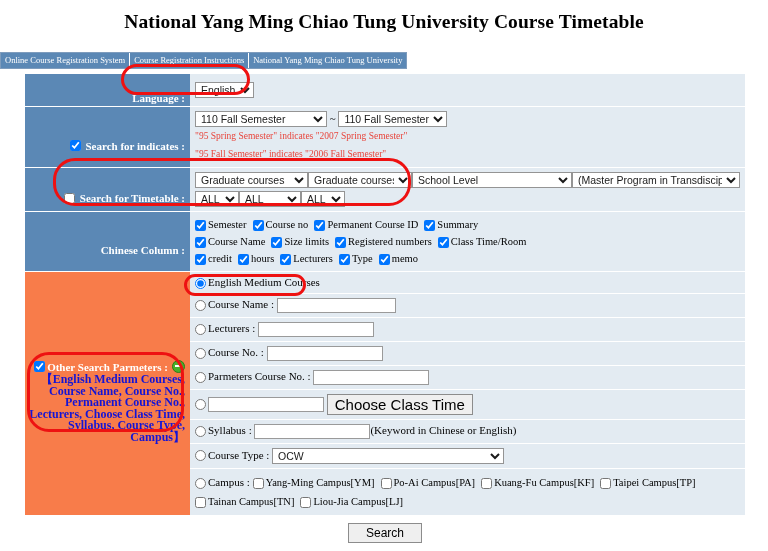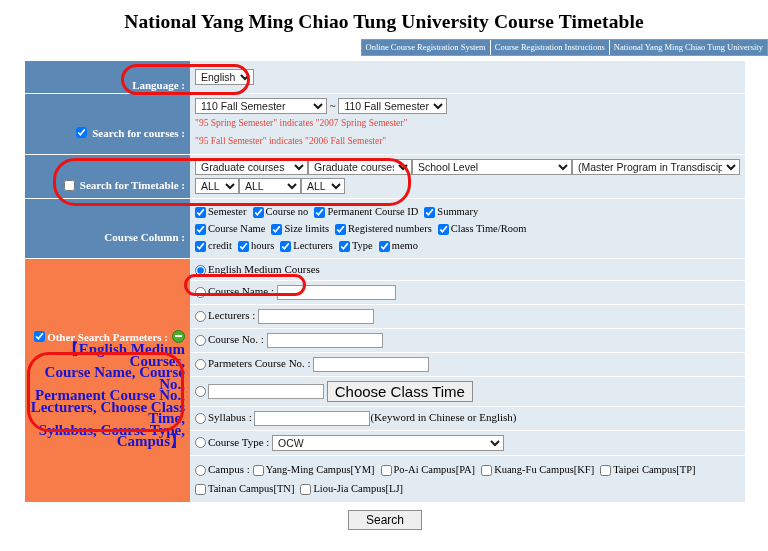--- a/index.html
+++ b/index.html
@@ -21,22 +21,23 @@
     text-align: center;
     font-family: "Liberation Serif", "DejaVu Serif", serif;
     font-weight: bold;
     font-size: 19.5px;
     letter-spacing: 0.1px;
     margin: 0;
     padding: 11px 0 6px 0;
     color: #000;
   }
   .navbar {
-    text-align: right;
+    text-align: left;
     padding-bottom: 4px;
+    margin-top: 13px;
   }
   .navbar-inner {
     display: inline-block;
     border: 1px solid #7e9cbd;
     background: #5b88b5;
   }
   .nav-link {
     display: inline-block;
     padding: 1px 4px 2px 4px;
     color: #ffffff;
@@ -72,21 +73,21 @@
   }
   td.field-cell {
     background: #e3ebf2;
     vertical-align: middle;
     padding: 4px 3px 4px 5px;
     font-size: 11px;
   }
   .sublist {
     color: #1414d6;
     font-weight: bold;
-    font-size: 15px;
+    font-size: 12px;
     line-height: 11.5px;
     text-align: right;
     padding-top: 1px;
   }
   .red-note {
     color: #e8453c;
     font-size: 9.5px;
     line-height: 18px;
     font-family: "Liberation Serif", "DejaVu Serif", serif;
   }
@@ -193,21 +194,21 @@
     <td class="field-cell">
       <select>
         <option selected="">English</option>
       </select>
     </td>
   </tr>
 
   <tr>
     <td class="label-cell">
       <input type="checkbox" checked="" style="">
-      <span class="label-inline">Search for courses :</span>
+      <span class="label-inline">Search for indicates :</span>
     </td>
     <td class="field-cell">
       <div class="row-line">
         <select style="width:132px">
           <option selected="">110 Fall Semester</option>
         </select>
         <span>~</span>
         <select>
           <option selected="">110 Fall Semester</option>
         </select>
@@ -226,21 +227,21 @@
       <div class="row-line">
         <select style="width:113px"><option selected="">Graduate courses</option></select><select style="width:104px"><option selected="">Graduate courses</option></select><select style="width:160px"><option selected="">School Level</option></select><select style="width:168px"><option selected="">(Master Program in Transdisciplinary L</option></select>
       </div>
       <div class="row-line" style="margin-top:3px">
         <select style="width:44px"><option selected="">ALL</option></select><select style="width:62px"><option selected="">ALL</option></select><select style="width:44px"><option selected="">ALL</option></select>
       </div>
     </td>
   </tr>
 
   <tr>
-    <td class="label-cell">Course Column :</td>
+    <td class="label-cell">Chinese Column :</td>
     <td class="field-cell">
       <div class="dispcol-row">
         <span class="chk-item"><input type="checkbox" checked="" style=""><span>Semester</span></span><span class="chk-item"><input type="checkbox" checked="" style=""><span>Course no</span></span><span class="chk-item"><input type="checkbox" checked="" style=""><span>Permanent Course ID</span></span><span class="chk-item"><input type="checkbox" checked="" style=""><span>Summary</span></span>
       </div>
       <div class="dispcol-row">
         <span class="chk-item"><input type="checkbox" checked="" style=""><span>Course Name</span></span><span class="chk-item"><input type="checkbox" checked="" style=""><span>Size limits</span></span><span class="chk-item"><input type="checkbox" checked="" style=""><span>Registered numbers</span></span><span class="chk-item"><input type="checkbox" checked="" style=""><span>Class Time/Room</span></span>
       </div>
       <div class="dispcol-row">
         <span class="chk-item"><input type="checkbox" checked="" style=""><span>credit</span></span><span class="chk-item"><input type="checkbox" checked="" style=""><span>hours</span></span><span class="chk-item"><input type="checkbox" checked="" style=""><span>Lecturers</span></span><span class="chk-item"><input type="checkbox" checked="" style=""><span>Type</span></span><span class="chk-item"><input type="checkbox" checked="" style=""><span>memo</span></span>
       </div>

